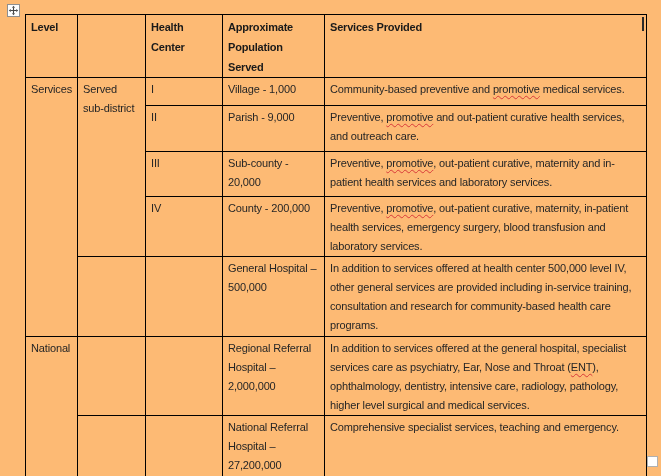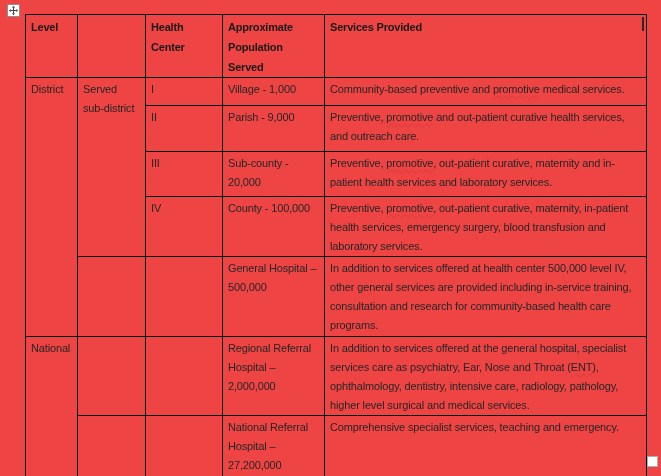--- a/index.html
+++ b/index.html
@@ -1,16 +1,16 @@
 <!DOCTYPE html>
 <html><head>
 <meta charset="utf-8">
 <style>
   html,body{margin:0;padding:0;background:#ffffff;}
-  #canvas{position:relative;width:661px;height:476px;background:#ef4444;overflow:hidden;
+  #canvas{position:relative;width:661px;height:476px;background:#fdba74;overflow:hidden;
           font-family:"Liberation Sans","DejaVu Sans",sans-serif;color:#262626;}
 
   
   table.doc{position:absolute;left:25px;top:14px;border-collapse:collapse;table-layout:fixed;
             width:621px;font-size:11px;line-height:19px;}
   table.doc td, table.doc th{border:1px solid #000;vertical-align:top;
             padding:2px 5px 0 5px;letter-spacing:-0.15px;overflow:hidden;}
   table.doc th{font-weight:bold;text-align:left;letter-spacing:-0.2px;line-height:20px;color:#1a1a1a;}
   tr.h43{height:43px}tr.h28{height:28px}tr.h46{height:46px}tr.h45{height:45px}
   tr.h59{height:59px}tr.h80{height:80px}tr.h78{height:78px}tr.h61{height:61px}
@@ -52,39 +52,39 @@
     </colgroup>
     <tbody>
         <tr class="h43">
       <th>Level</th>
       <th></th>
       <th>Health Center</th>
       <th>Approximate Population Served</th>
       <th>Services Provided</th>
     </tr>
     <tr class="h28">
-      <td rowspan="5">District</td>
+      <td rowspan="5">Services</td>
       <td rowspan="4">Served sub-district</td>
       <td>I</td>
       <td>Village - 1,000</td>
       <td><span>Community-based preventive and </span><span class="sp">promotive</span><span> medical services.</span></td>
     </tr>
     <tr class="h46">
       <td>II</td>
       <td>Parish - 9,000</td>
       <td><span>Preventive, </span><span class="sp">promotive</span><span> and out-patient curative health services, and outreach care.</span></td>
     </tr>
     <tr class="h45">
       <td>III</td>
       <td>Sub-county - 20,000</td>
       <td><span>Preventive, </span><span class="sp">promotive</span><span>, out-patient curative, maternity and in-patient health services and laboratory services.</span></td>
     </tr>
     <tr class="h59">
       <td>IV</td>
-      <td>County - 100,000</td>
+      <td>County - 200,000</td>
       <td><span>Preventive, </span><span class="sp">promotive</span><span>, out-patient curative, maternity, in-patient health services, emergency surgery, blood transfusion and laboratory services.</span></td>
     </tr>
     <tr class="h80">
       <td></td>
       <td></td>
       <td>General Hospital – 500,000</td>
       <td><span>In addition to services offered at health center 500,000 level IV, other general services are provided including in-service training, consultation and research for community-based health care programs.</span></td>
     </tr>
     <tr class="h78">
       <td rowspan="2">National</td>

